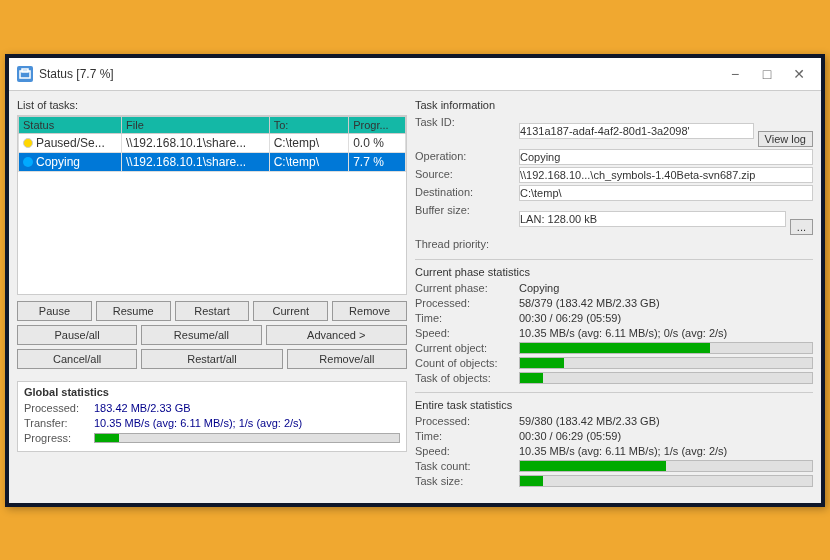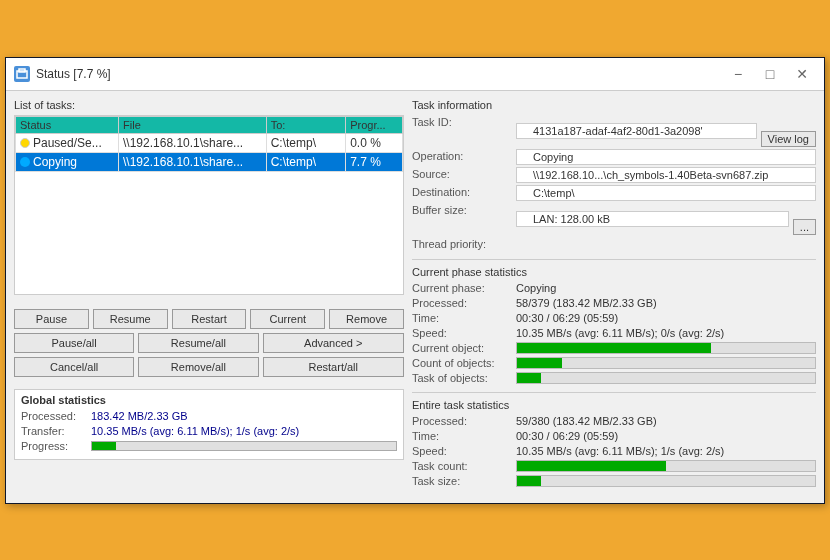--- a/index.html
+++ b/index.html
@@ -8,21 +8,21 @@
       display: flex;
       align-items: center;
       justify-content: center;
       width: 830px;
       height: 560px;
       font-family: 'Segoe UI', Tahoma, Geneva, Verdana, sans-serif;
       font-size: 12px;
     }
     .window {
       background: #F0F0F0;
-      border: 1px solid #0f172a;
+      border: 4px solid #0f172a;
       width: 820px;
       box-shadow: 2px 2px 8px rgba(0,0,0,0.3);
     }
     .title-bar {
       background: #fff;
       display: flex;
       align-items: center;
       padding: 6px 8px;
       border-bottom: 1px solid #ccc;
       justify-content: space-between;
@@ -208,21 +208,21 @@
       padding: 1px 0;
     }
     .info-value-row {
       display: flex;
       align-items: center;
       gap: 4px;
     }
     .info-value {
       background: #fff;
       border: 1px solid #ccc;
-      padding: 1px 16px;
+      padding: 1px 0;
       flex: 1;
       font-size: 11px;
       color: #333;
       overflow: hidden;
       text-overflow: ellipsis;
       white-space: nowrap;
     }
     .btn-small {
       padding: 1px 6px;
       background: #E8E8E8;
@@ -310,38 +310,38 @@
                 <span class="status-dot dot-copying"></span>Copying
               </td>
               <td>\\192.168.10.1\share...</td>
               <td>C:\temp\</td>
               <td>7.7 %</td>
             </tr>
           </tbody>
         </table>
       </div>
 
-      <div class="btn-row" style="margin-top:14px;justify-content:flex-end;">
+      <div class="btn-row" style="margin-top:6px;justify-content:flex-end;">
         <button class="btn">Pause</button>
         <button class="btn">Resume</button>
         <button class="btn">Restart</button>
         <button class="btn">Current</button>
         <button class="btn">Remove</button>
       </div>
 
       <div class="btn-row">
         <button class="btn">Pause/all</button>
         <button class="btn">Resume/all</button>
         <button class="btn btn-wide">Advanced &gt;</button>
       </div>
 
       <div class="btn-row">
         <button class="btn">Cancel/all</button>
+        <button class="btn btn-wide">Restart/all</button>
         <button class="btn">Remove/all</button>
-        <button class="btn btn-wide">Restart/all</button>
       </div>
 
       <div class="global-stats">
         <div class="global-stats-title">Global statistics</div>
         <div class="stat-row">
           <span class="stat-label">Processed:</span>
           <span class="stat-value">183.42 MB/2.33 GB</span>
         </div>
         <div class="stat-row">
           <span class="stat-label">Transfer:</span>

